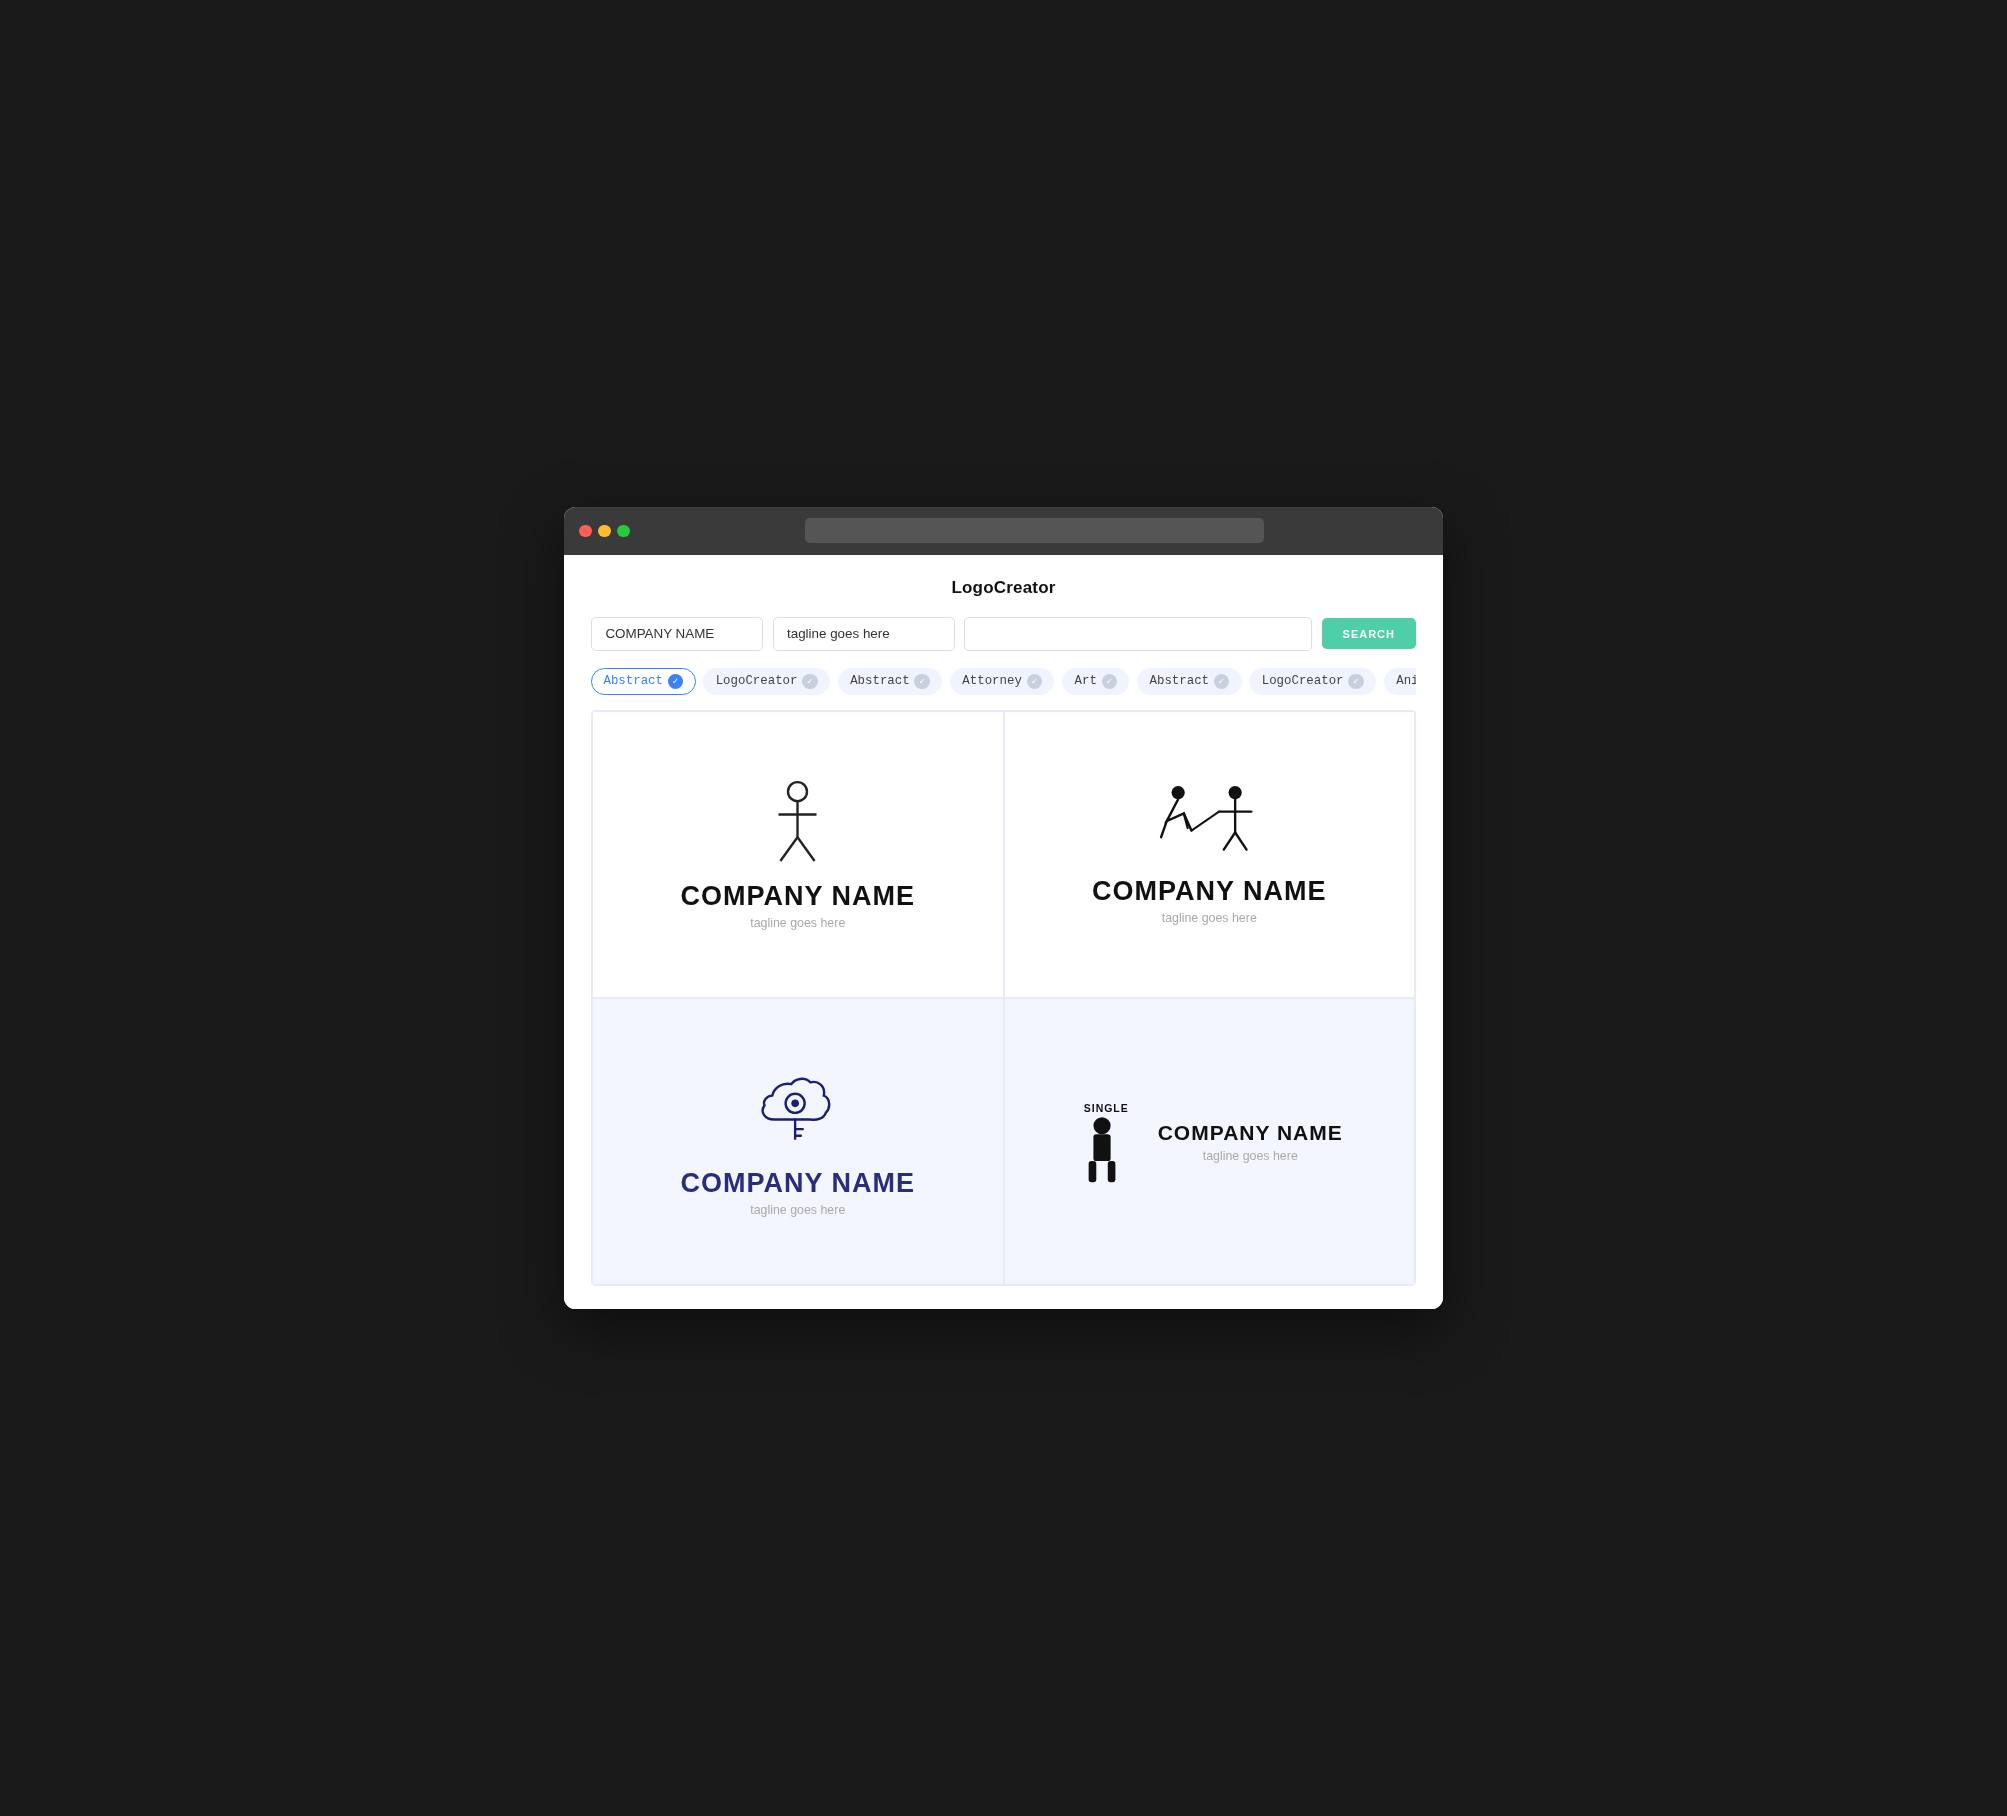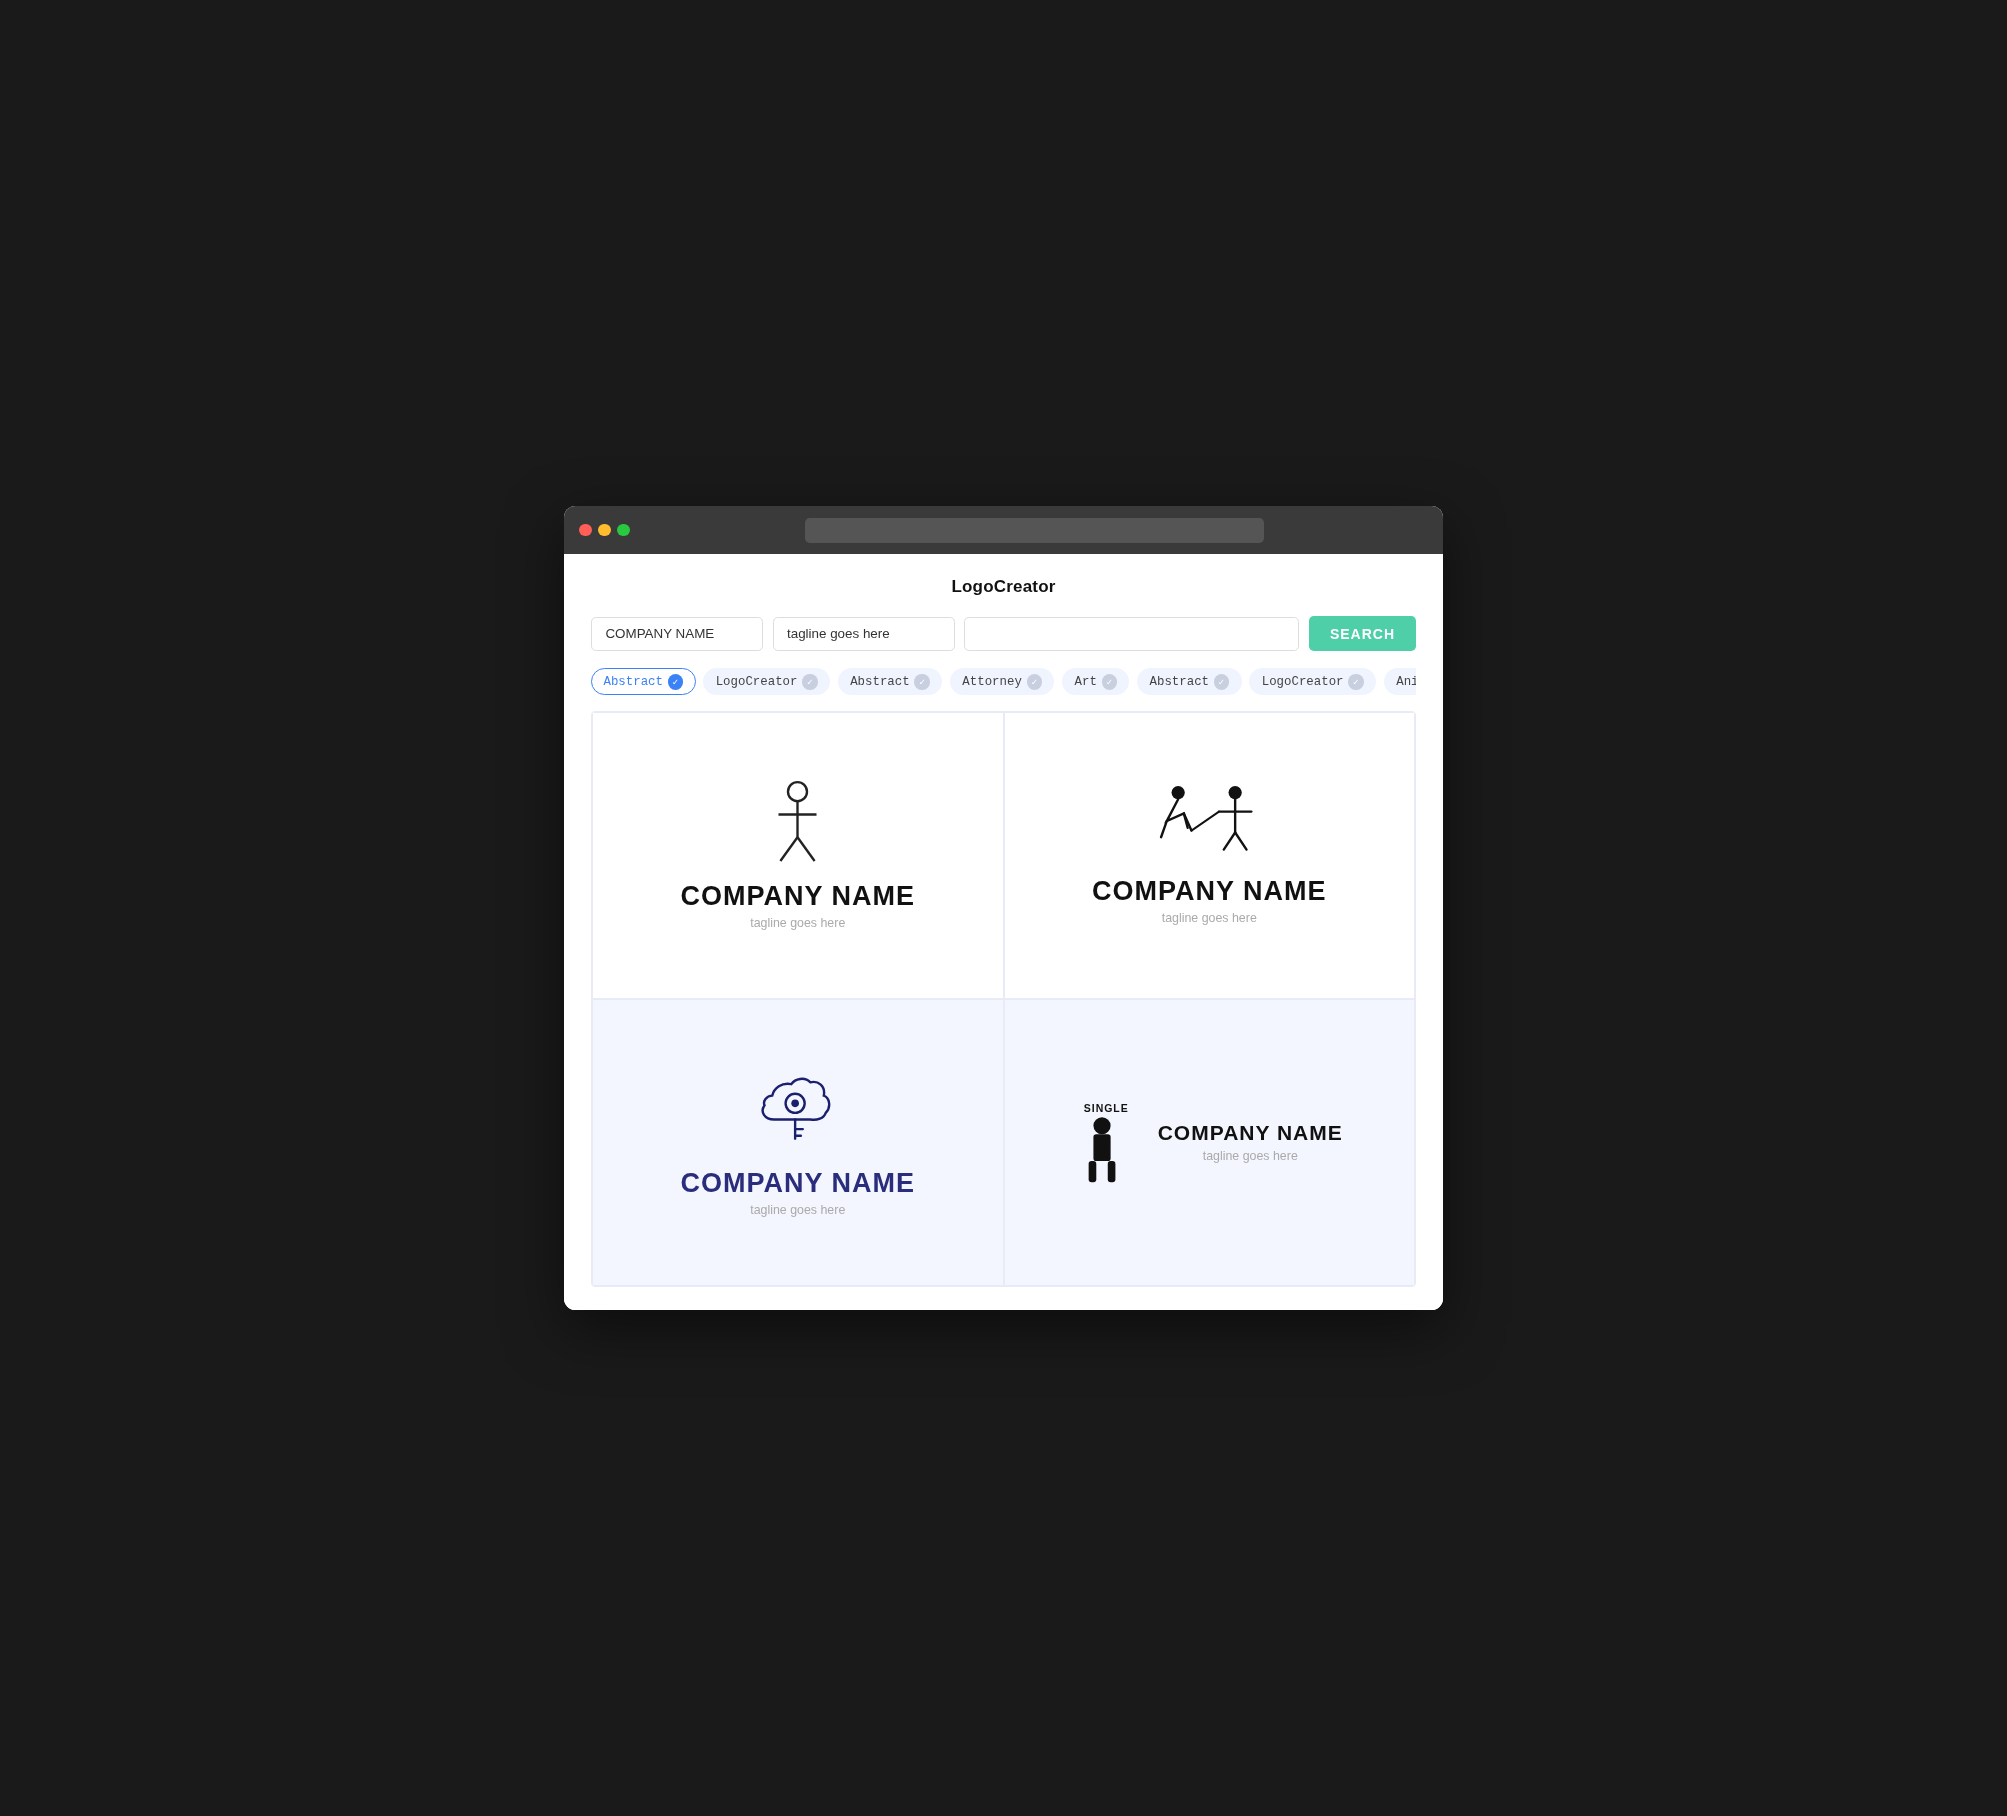--- a/index.html
+++ b/index.html
@@ -86,21 +86,21 @@
     .search-input.company { width: 172px; }
     .search-input.tagline { width: 182px; }
     .search-input.extra { flex: 1; }
 
     .search-button {
       background: #4ecfa8;
       color: #fff;
       border: none;
       border-radius: 4.8px;
       padding: 9.6px 21px;
-      font-size: 14px;
+      font-size: 11px;
       font-weight: 700;
       letter-spacing: 1px;
       cursor: pointer;
     }
 
     .filter-bar {
       display: flex;
       gap: 7.6px;
       align-items: center;
       margin-bottom: 15.3px;

